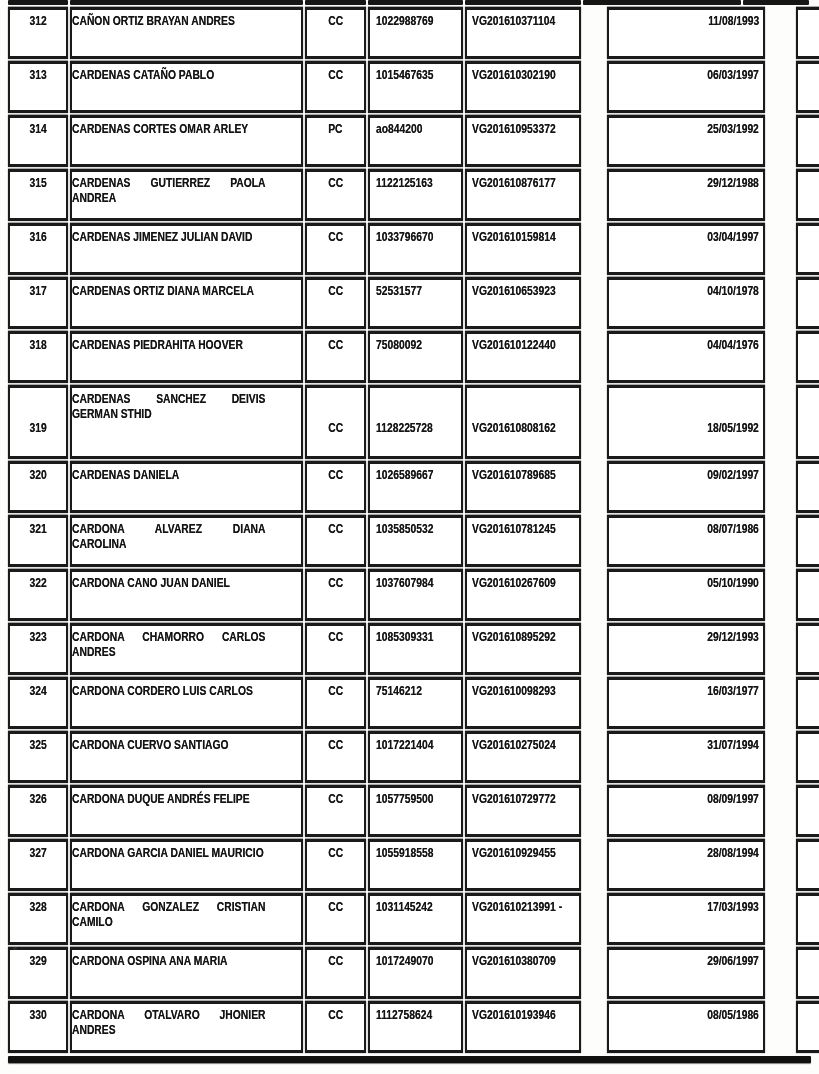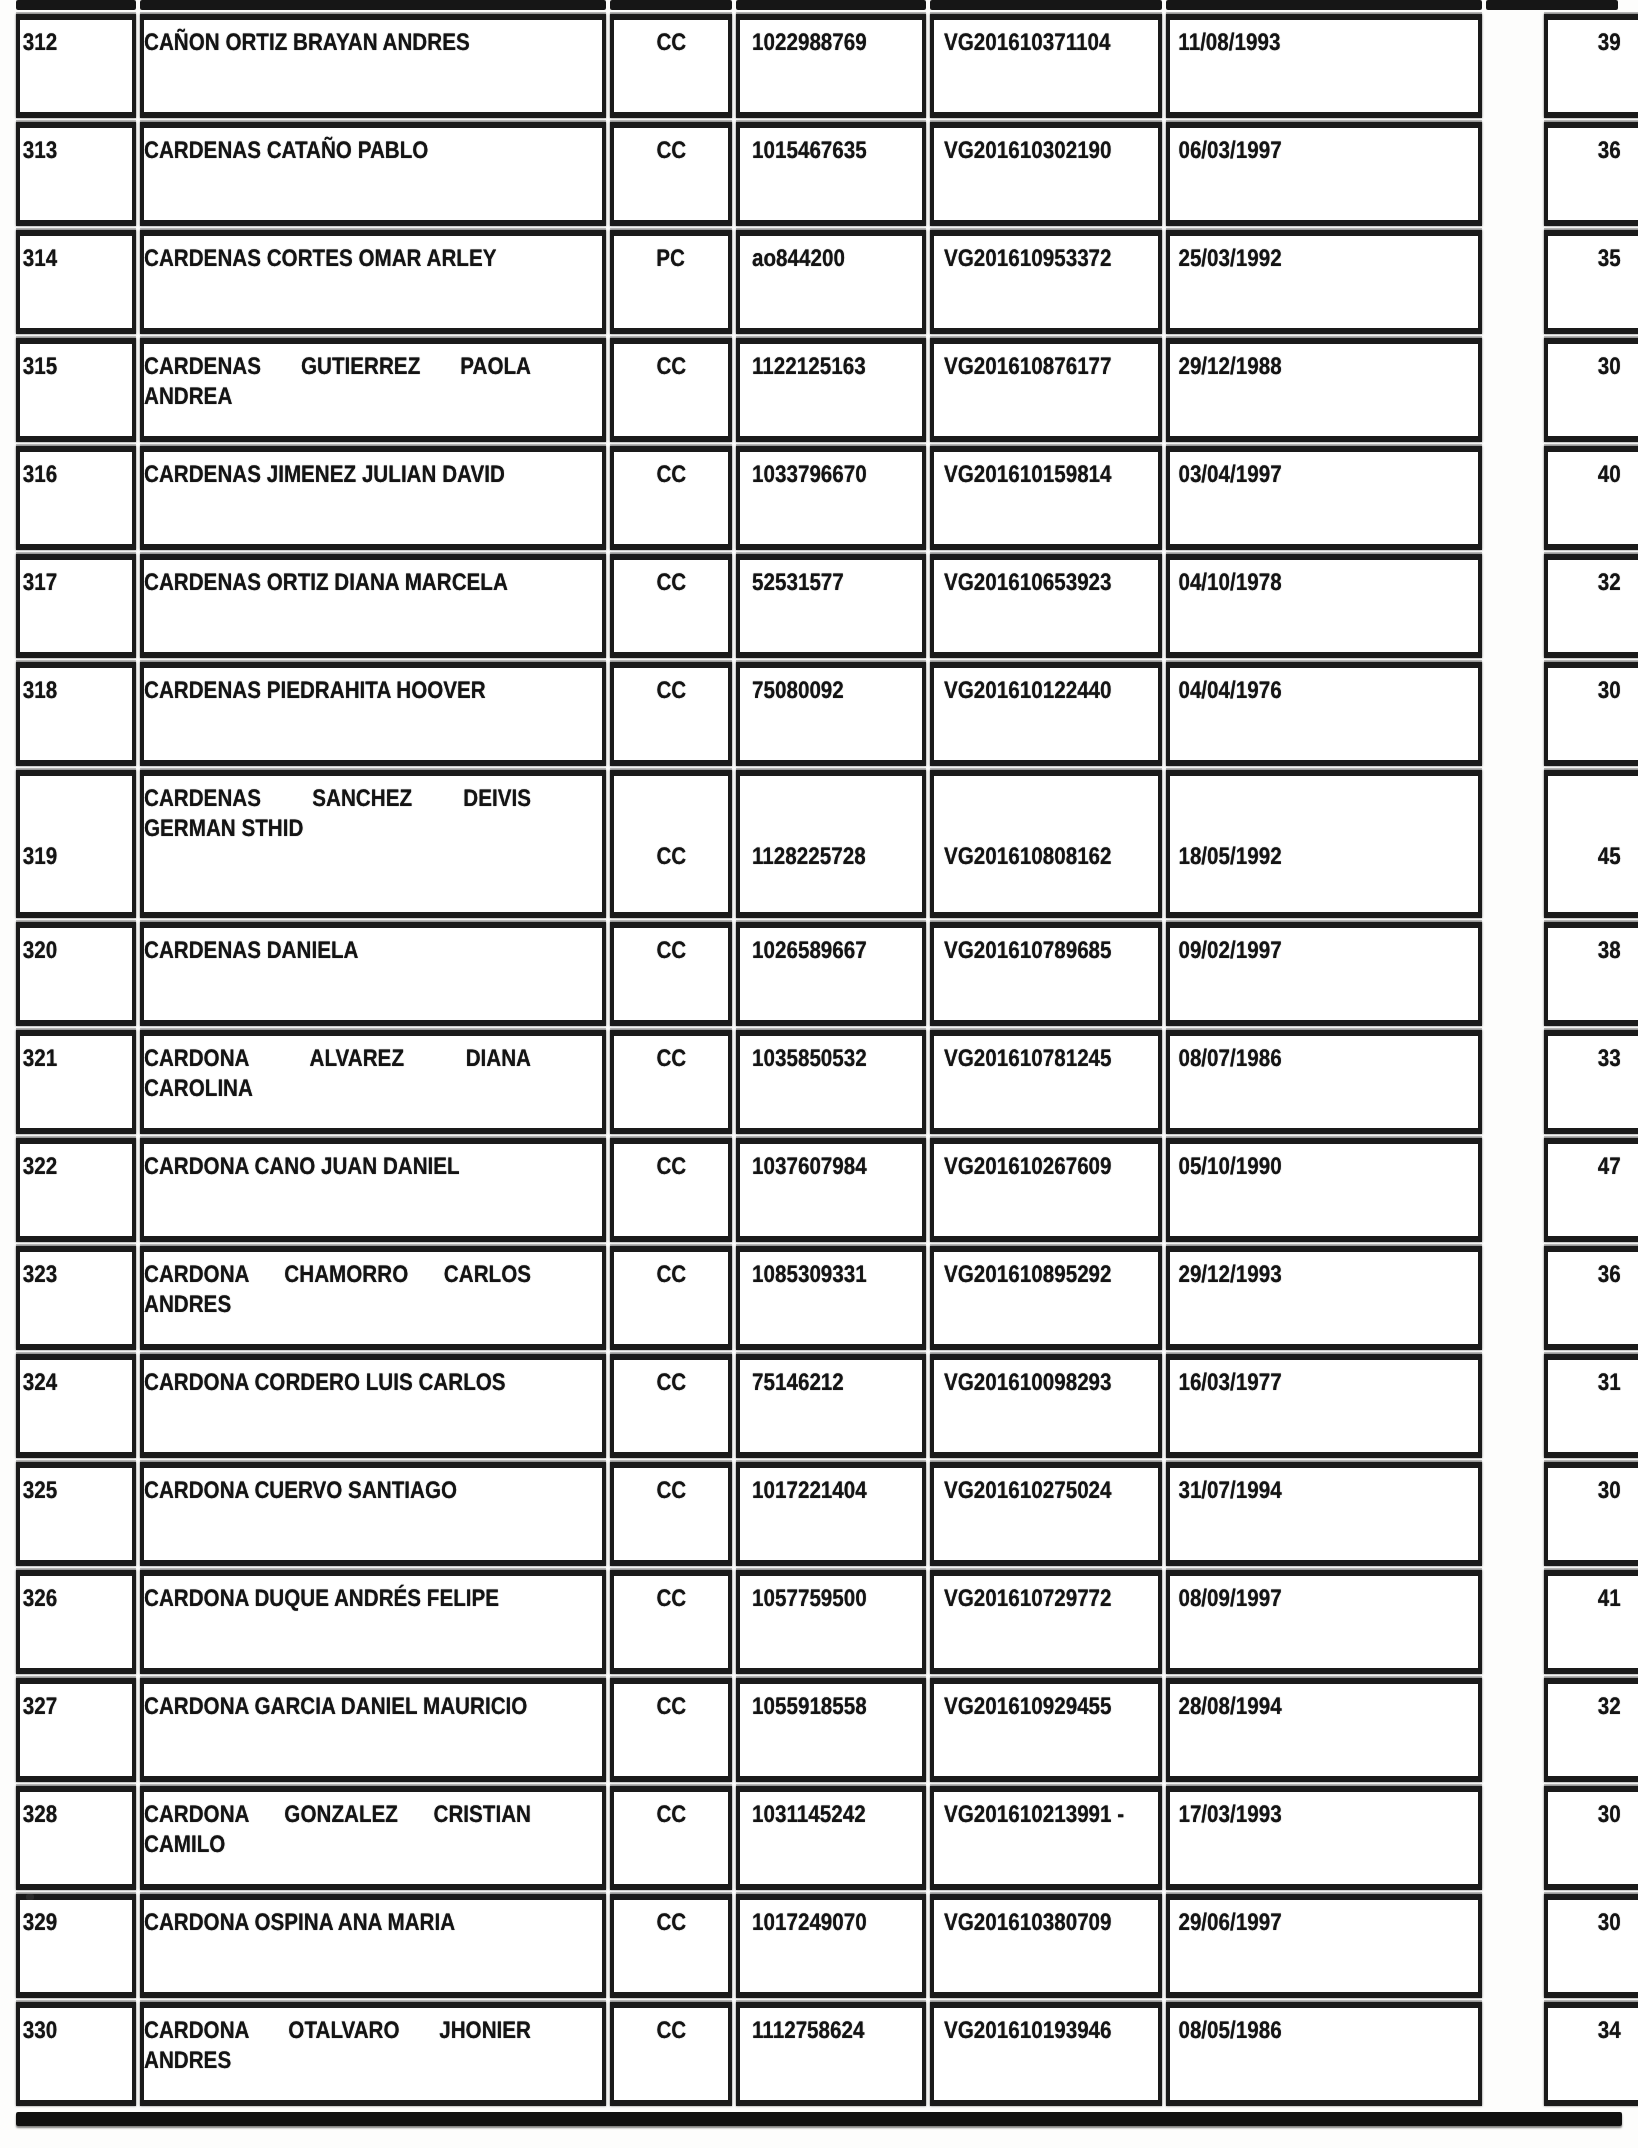--- a/index.html
+++ b/index.html
@@ -32,26 +32,26 @@
     box-shadow:0 0 1px rgba(0,0,0,.6), 0 -1px 0 rgba(0,0,0,.25);
     display:flex;
     align-items:flex-start;
     padding-top:4px;
     overflow:hidden;
     color:#141414;
   }
   .tall .cell{align-items:center;padding-top:12px;}
   .tall .cell.name-c{align-items:flex-start;padding-top:4px;}
   
-  .c1{flex:0 0 60px;justify-content:flex-start;}
+  .c1{flex:0 0 60px;justify-content:center;}
   .c2{flex:0 0 233px;padding-left:0;padding-right:4px;}
   .c3{flex:0 0 61px;justify-content:center;}
   .c4{flex:0 0 95px;padding-left:6px;}
   .c5{flex:0 0 116px;padding-left:5px;}
-  .c6{flex:0 0 158px;justify-content:flex-start;}
+  .c6{flex:0 0 158px;justify-content:flex-end;margin-left:24px;}
   .c7{flex:0 0 66px;justify-content:center;margin-left:29px;}
   
   .r1{flex:0 0 60px}.r2{flex:0 0 233px}.r3{flex:0 0 61px}.r4{flex:0 0 95px}
   .r5{flex:0 0 116px}.r6{flex:0 0 158px}.r7{flex:0 0 66px}
   
   .t{
     display:inline-block;
     font-weight:700;
     font-size:12px;
     line-height:15px;

